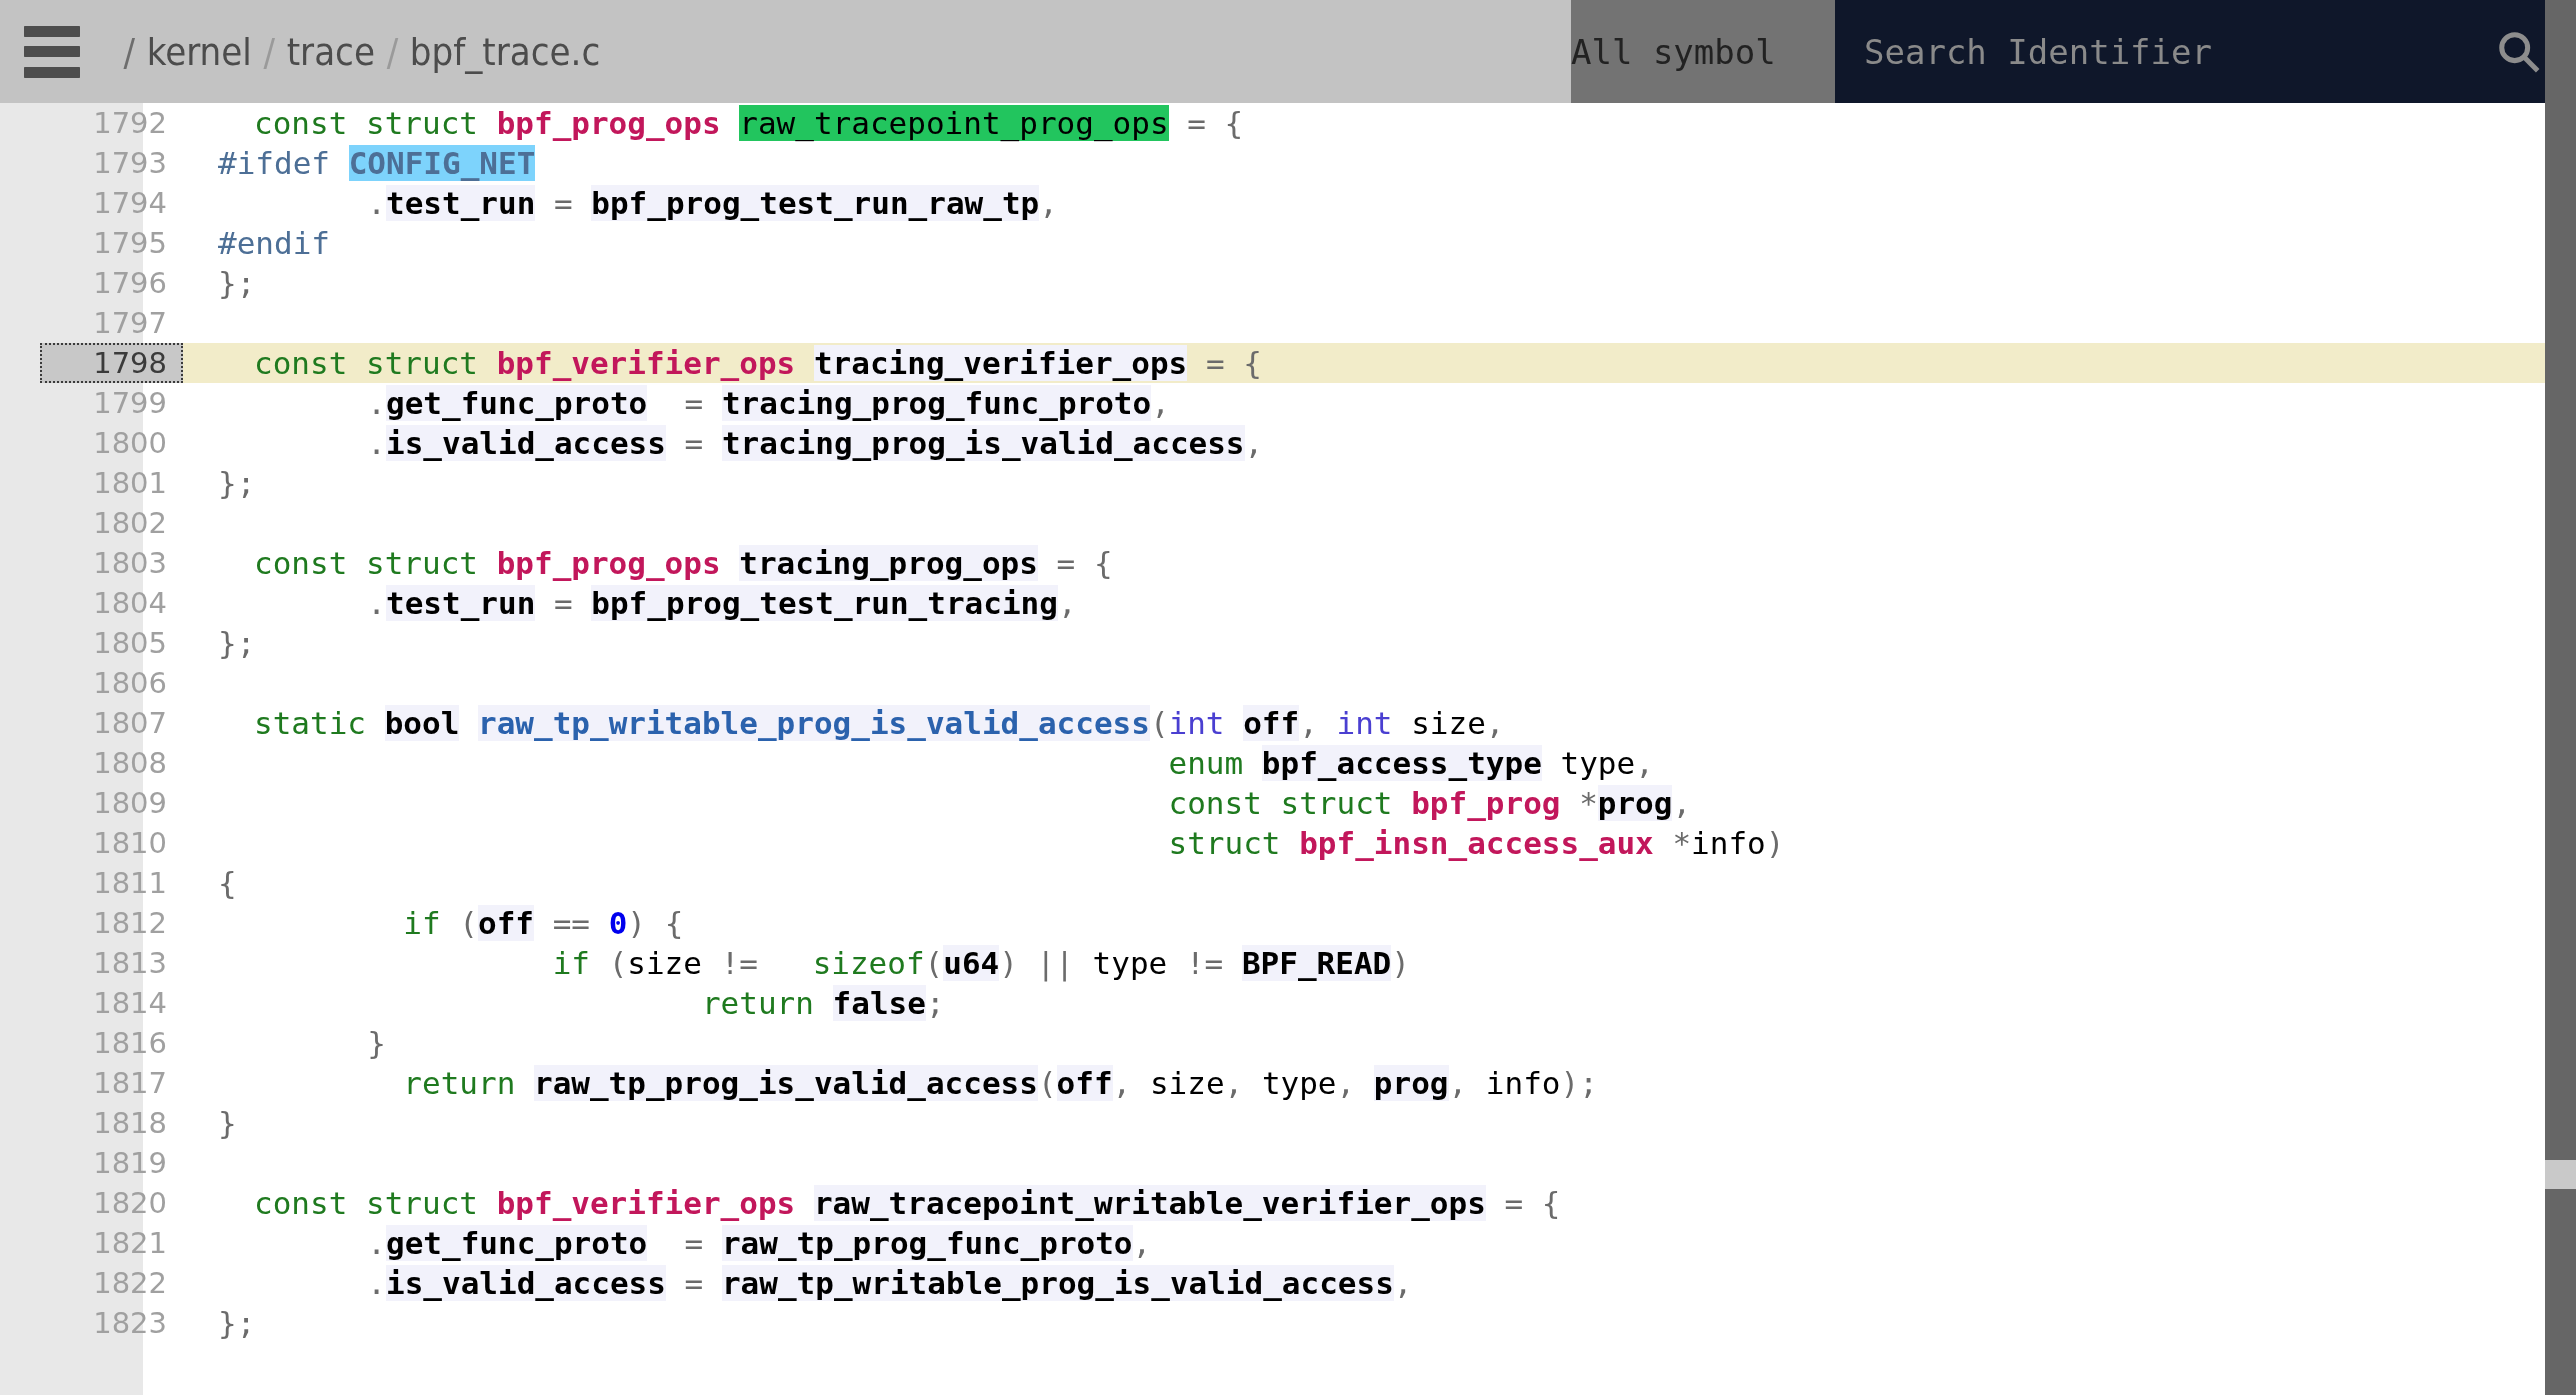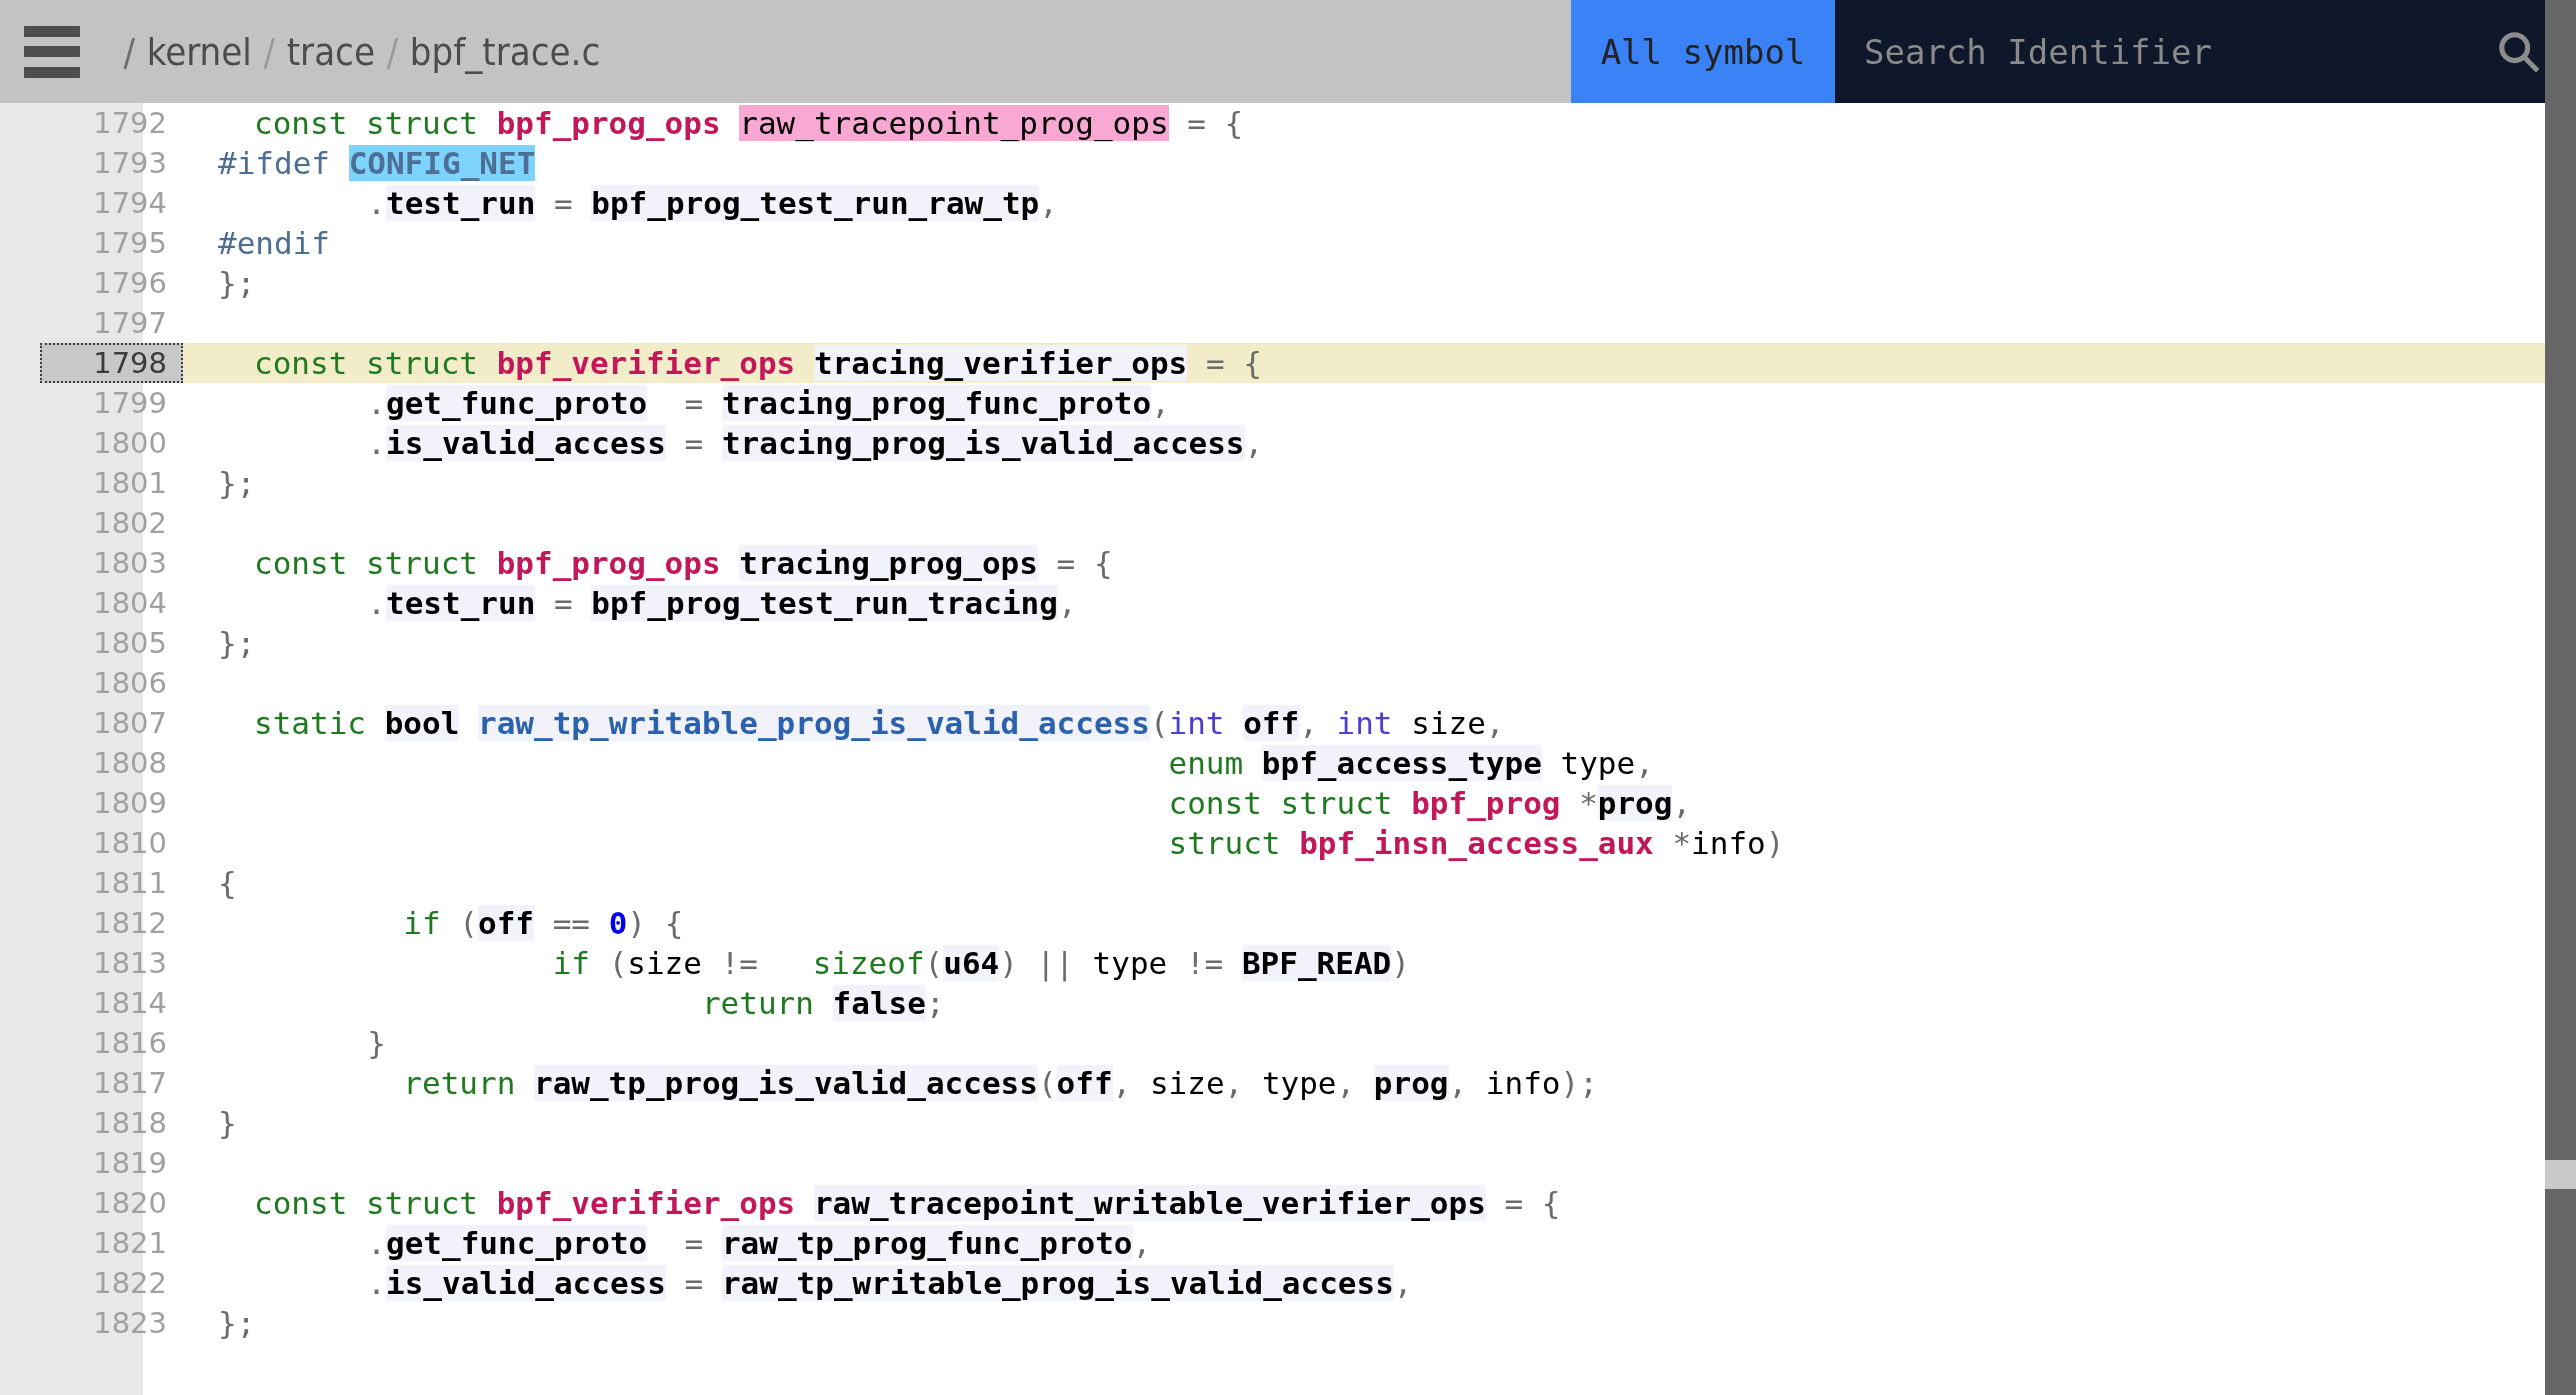--- a/index.html
+++ b/index.html
@@ -23,22 +23,22 @@
   .hamburger span{display:block;width:56px;height:11px;background:#4d4d4d;border-radius:0.7px;}
   .breadcrumb{
     flex:1;display:flex;align-items:center;padding-left:20.5px;
     font-family:"DejaVu Sans Condensed","Liberation Sans",sans-serif;
     font-size:38px;color:#494949;letter-spacing:0px;white-space:nowrap;
   }
   .breadcrumb .sep{color:#9a9a9a;margin:0 11.7px;font-weight:300;}
   .breadcrumb .sep.lead{margin-left:0;color:#6d6d6d;}
   .breadcrumb .crumb{color:#4c4c4c;}
   .scope-select{
-    width:264px;min-width:264px;background:#3b82f6;display:flex;
-    align-items:center;justify-content:center;cursor:pointer;
+    width:264px;min-width:264px;background:#737373;display:flex;
+    align-items:center;cursor:pointer;
     font-family:"DejaVu Sans Mono","Liberation Mono",monospace;
     font-size:34px;color:#222222;
   }
   .search-wrap{
     width:741px;min-width:741px;background:#0f172a;display:flex;
     align-items:center;position:relative;
   }
   .search-input{
     border:0;outline:0;background:transparent;
     font-family:"DejaVu Sans Mono","Liberation Mono",monospace;
@@ -78,21 +78,21 @@
   .line.hl .ln{background:#c8c8c8;color:#3b3b3b;outline:2.9px dotted #3a3a3a;outline-offset:-2.9px;}
   .line.hl .hlbg{
     position:absolute;left:143px;top:0;width:2404px;height:40px;background:#f2ecc9;
   }
   .line.hl .code{z-index:2;}
 
   
   .kw{color:#1f7a1f;margin-left:36px;}         
   .pp{color:#4d6f96;}         
   .ty{color:#c2175b;font-weight:bold;}  
-  .id{background:#f9a8d4;}    
+  .id{background:#22c55e;}    
   .idb{background:#f2f2fb;font-weight:bold;color:#000;}
   .fn{color:#2b62ad;font-weight:bold;background:#f2f2fb;}
   .macro{color:#4d6f96;font-weight:bold;background:#7dd3fc;}
   .bt{color:#4a3fd1;}         
   .num{color:#0000ee;font-weight:bold;}
   .pun{color:#6b6b6b;}
 
   
   .scrollbar-track{
     position:absolute;top:0;right:0;width:31px;height:1396px;background:#c9c9c9;

